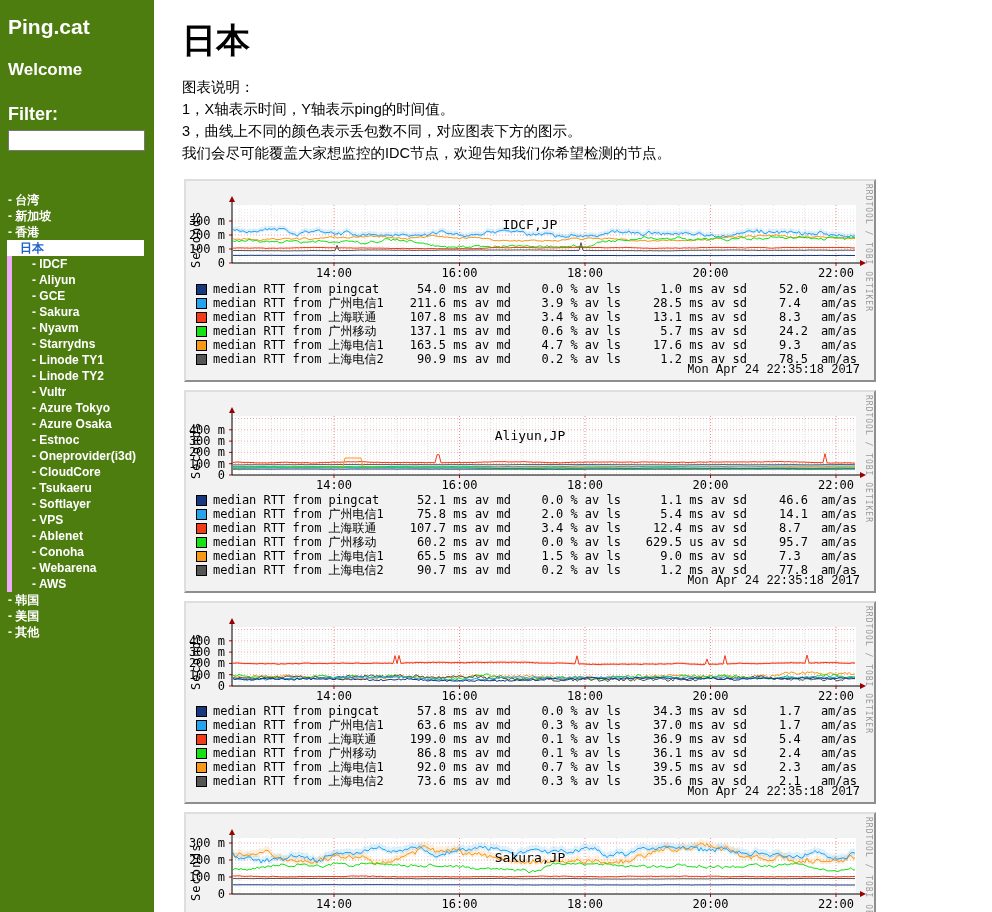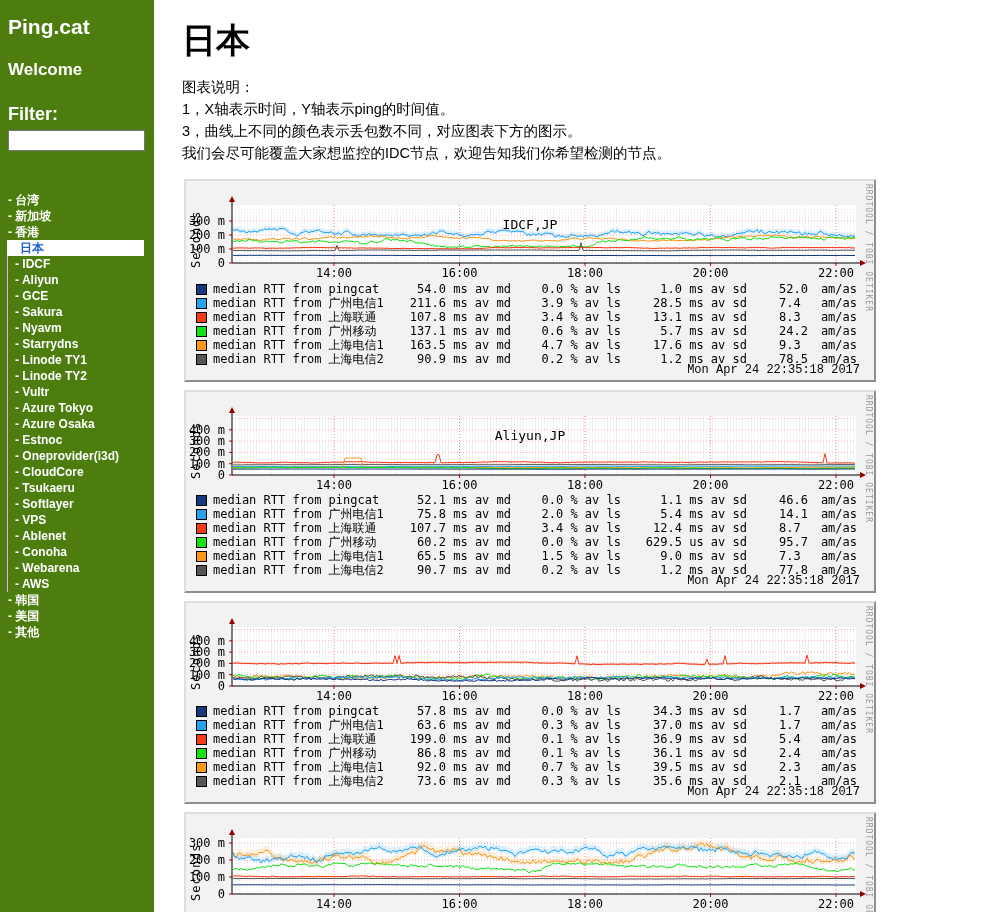--- a/index.html
+++ b/index.html
@@ -19,21 +19,21 @@
   .filter-input {
     margin-top:5px; width:137px; height:21px; border:1px solid #777;
     background:#fff; display:block; padding:0 3px; font-size:12px;
   }
   .nav { margin-top:41px; font-size:12px; font-weight:bold; }
   .nav-item { line-height:16px; color:#fff; cursor:pointer; white-space:nowrap; }
   .nav-item.selected {
     background:#fff; color:#1d5fcc; margin-left:-1px; margin-right:2px;
     padding-left:13px;
   }
-  .nav-sub { margin-left:-1px; border-left:1px solid #f0abfc; padding-left:7px; }
+  .nav-sub { margin-left:-1px; border-left:5px solid #f0abfc; padding-left:20px; }
   
   .main { margin-left:154px; padding-left:28px; }
   .page-title { font-size:34px; font-weight:bold; margin:20px 0 16px 0; line-height:40px; }
   .desc-line { font-size:14.5px; line-height:22px; }
   .tg-link { color:#663399; text-decoration:underline; cursor:pointer; }
   .graphs { margin-top:15px; }
   
   .graph-panel {
     position:relative; width:692px; height:203px; margin:0 0 8px 2px;
     background:#f2f2f2; border:2px solid; overflow:hidden;
@@ -604,19 +604,20 @@
           <polyline points="47,39.4 49,43.1 51,43.0 53,45.0 55,43.9 57,44.7 59,44.2 61,43.1 63,42.8 65,43.3 67,46.2 69,45.8 71,46.2 73,45.1 75,49.0 77,46.1 79,47.4 81,44.3 83,47.9 85,45.8 87,44.8 89,44.1 91,45.4 93,43.8 95,43.5 97,46.9 99,45.0 101,44.7 103,43.0 105,40.3 107,42.2 109,42.5 111,43.1 113,41.1 115,42.5 117,42.6 119,44.4 121,42.3 123,45.2 125,46.5 127,43.6 129,47.1 131,47.9 133,45.9 135,47.6 137,45.6 139,41.8 141,42.0 143,41.3 145,41.5 147,40.5 149,39.9 151,38.6 153,39.9 155,39.0 157,40.0 159,38.6 161,38.4 163,38.8 165,38.6 167,40.9 169,39.5 171,38.4 173,39.1 175,39.3 177,37.4 179,35.7 181,36.9 183,36.2 185,33.8 187,34.5 189,34.4 191,34.3 193,32.4 195,34.0 197,35.3 199,35.5 201,37.5 203,36.9 205,38.5 207,36.6 209,37.2 211,37.8 213,36.3 215,36.5 217,37.3 219,35.0 221,35.5 223,34.4 225,32.9 227,33.3 229,33.4 231,34.6 233,32.6 235,33.1 237,35.4 239,37.2 241,37.0 243,39.1 245,40.2 247,40.9 249,42.7 251,43.0 253,41.6 255,40.9 257,40.1 259,41.1 261,37.1 263,39.7 265,37.8 267,37.9 269,37.1 271,37.3 273,34.7 275,35.5 277,34.2 279,36.5 281,36.7 283,34.8 285,36.3 287,34.7 289,33.6 291,34.7 293,32.5 295,32.5 297,33.9 299,32.2 301,34.9 303,36.4 305,33.2 307,34.3 309,34.2 311,33.9 313,35.3 315,36.8 317,36.2 319,36.4 321,36.7 323,37.7 325,38.6 327,39.6 329,42.5 331,40.2 333,38.4 335,37.3 337,39.1 339,38.4 341,36.9 343,36.5 345,35.5 347,35.6 349,35.0 351,35.2 353,35.7 355,37.2 357,37.6 359,36.0 361,39.1 363,38.8 365,37.3 367,36.6 369,36.1 371,37.0 373,37.6 375,35.1 377,36.5 379,37.7 381,39.3 383,38.7 385,38.2 387,39.1 389,35.7 391,36.3 393,37.8 395,34.7 397,34.6 399,33.3 401,33.2 403,35.6 405,34.1 407,35.1 409,33.5 411,36.3 413,36.1 415,39.0 417,41.4 419,41.1 421,43.7 423,41.4 425,41.2 427,41.9 429,40.1 431,37.8 433,39.3 435,38.2 437,38.8 439,42.1 441,41.1 443,40.0 445,37.6 447,38.2 449,37.1 451,35.1 453,34.3 455,34.3 457,33.3 459,34.0 461,35.2 463,35.5 465,34.9 467,33.8 469,35.7 471,35.1 473,33.3 475,34.1 477,32.5 479,32.0 481,33.7 483,32.4 485,33.0 487,33.0 489,34.1 491,34.4 493,32.9 495,34.4 497,32.2 499,33.9 501,35.2 503,34.1 505,32.4 507,32.9 509,33.4 511,33.0 513,37.0 515,33.5 517,36.8 519,35.4 521,37.0 523,34.7 525,36.2 527,35.4 529,38.0 531,34.1 533,34.8 535,32.5 537,34.3 539,34.8 541,34.8 543,37.0 545,38.4 547,36.8 549,38.7 551,39.0 553,36.8 555,39.1 557,38.9 559,39.3 561,39.7 563,41.2 565,42.1 567,39.7 569,36.8 571,37.9 573,40.0 575,39.2 577,39.3 579,40.1 581,40.1 583,42.1 585,42.1 587,40.6 589,40.1 591,39.3 593,39.8 595,41.4 597,42.4 599,43.0 601,42.6 603,41.4 605,42.3 607,43.9 609,42.9 611,41.3 613,42.9 615,44.0 617,43.7 619,40.1 621,41.0 623,40.0 625,39.0 627,38.7 629,36.4 631,38.7 633,37.7 635,39.4 637,39.8 639,40.5 641,42.8 643,43.7 645,43.6 647,45.6 649,43.4 651,45.2 653,44.7 655,44.4 657,43.8 659,44.5 661,44.4 663,41.0 665,39.0 667,38.4 669,39.3" fill="none" stroke="#23a3f0" stroke-width="1"></polyline>
           <polyline points="47,55.8 49,54.5 51,54.8 53,55.8 55,54.6 57,55.5 59,55.3 61,56.3 63,55.1 65,55.5 67,54.1 69,55.1 71,53.1 73,54.4 75,53.0 77,52.8 79,53.7 81,52.2 83,51.9 85,53.0 87,50.8 89,51.9 91,51.4 93,51.9 95,50.0 97,50.3 99,50.8 101,51.9 103,52.6 105,52.1 107,52.7 109,52.3 111,50.0 113,50.3 115,50.6 117,50.1 119,50.0 121,50.8 123,52.2 125,51.9 127,52.1 129,51.6 131,50.8 133,52.0 135,52.7 137,53.5 139,52.3 141,51.4 143,50.3 145,51.4 147,48.7 149,49.4 151,48.9 153,49.8 155,49.1 157,49.6 159,49.4 161,50.9 163,52.3 165,52.0 167,52.7 169,51.2 171,50.7 173,50.9 175,49.0 177,49.4 179,49.8 181,49.8 183,49.1 185,49.1 187,49.6 189,50.6 191,49.3 193,49.4 195,50.1 197,49.9 199,51.0 201,49.8 203,51.0 205,50.1 207,51.3 209,50.6 211,51.2 213,49.8 215,51.9 217,51.6 219,51.4 221,53.0 223,52.4 225,50.5 227,51.6 229,51.0 231,52.1 233,52.6 235,51.6 237,52.9 239,52.9 241,52.4 243,50.2 245,50.3 247,51.5 249,52.0 251,52.4 253,52.4 255,52.7 257,52.5 259,51.7 261,52.6 263,51.9 265,51.5 267,53.3 269,52.1 271,51.5 273,53.2 275,53.0 277,51.5 279,53.4 281,53.0 283,53.2 285,55.0 287,53.8 289,55.1 291,55.3 293,55.1 295,54.2 297,54.8 299,54.6 301,54.0 303,53.9 305,55.4 307,54.6 309,55.0 311,54.3 313,55.5 315,54.3 317,55.4 319,55.8 321,54.8 323,55.3 325,55.5 327,55.5 329,57.3 331,55.5 333,55.8 335,56.2 337,55.0 339,55.7 341,57.0 343,58.8 345,57.7 347,56.4 349,57.8 351,56.7 353,56.2 355,56.7 357,54.1 359,53.1 361,51.9 363,51.8 365,51.3 367,48.7 369,50.1 371,49.7 373,49.2 375,50.1 377,50.5 379,50.8 381,49.3 383,49.5 385,50.2 387,49.4 389,50.2 391,49.8 393,48.9 395,49.2 397,50.3 399,51.3 401,49.9 403,50.0 405,49.9 407,50.0 409,49.7 411,49.1 413,50.7 415,50.0 417,51.2 419,49.2 421,50.1 423,49.9 425,50.3 427,51.4 429,50.7 431,51.7 433,51.9 435,51.6 437,51.6 439,53.2 441,52.6 443,52.4 445,51.2 447,52.2 449,52.1 451,52.5 453,51.8 455,51.9 457,51.1 459,51.5 461,53.4 463,53.2 465,53.2 467,51.4 469,52.3 471,53.3 473,52.7 475,51.7 477,52.7 479,52.8 481,54.1 483,53.4 485,53.4 487,52.8 489,51.9 491,50.3 493,50.0 495,51.0 497,51.2 499,50.7 501,52.4 503,52.7 505,52.6 507,53.1 509,52.7 511,53.7 513,51.0 515,52.3 517,53.2 519,53.6 521,54.4 523,52.3 525,52.5 527,53.6 529,53.1 531,51.7 533,51.8 535,53.5 537,54.4 539,52.3 541,52.7 543,53.2 545,53.2 547,51.6 549,53.5 551,52.8 553,53.1 555,53.1 557,53.3 559,52.7 561,51.8 563,50.8 565,50.5 567,50.4 569,49.9 571,49.9 573,51.5 575,52.4 577,52.4 579,51.5 581,52.6 583,51.2 585,52.2 587,53.2 589,52.9 591,52.0 593,50.4 595,51.0 597,50.5 599,49.8 601,51.0 603,50.6 605,49.7 607,50.2 609,49.0 611,49.6 613,50.2 615,50.2 617,50.2 619,51.5 621,52.0 623,53.1 625,53.0 627,54.0 629,54.3 631,54.3 633,55.4 635,55.6 637,54.8 639,55.6 641,56.9 643,56.9 645,56.9 647,56.8 649,56.5 651,57.5 653,57.2 655,55.9 657,56.0 659,55.6 661,55.4 663,55.1 665,53.7 667,55.9 669,56.1" fill="none" stroke="#15e215" stroke-width="1"></polyline>
           <polyline points="47,61.9 49,62.0 51,61.9 53,61.8 55,62.0 57,62.3 59,62.4 61,62.3 63,62.2 65,62.0 67,62.4 69,62.4 71,62.3 73,62.4 75,62.7 77,62.5 79,62.7 81,62.8 83,62.8 85,62.4 87,62.2 89,62.5 91,62.5 93,62.8 95,62.8 97,62.8 99,62.7 101,63.0 103,62.8 105,62.7 107,62.8 109,62.8 111,62.8 113,62.4 115,62.5 117,62.5 119,62.4 121,62.5 123,62.6 125,62.4 127,62.7 129,62.6 131,62.4 133,62.3 135,62.6 137,62.4 139,62.5 141,62.5 143,62.4 145,62.5 147,62.5 149,62.5 151,62.6 153,62.5 155,62.6 157,62.6 159,62.5 161,62.3 163,62.2 165,62.0 167,61.9 169,62.0 171,62.1 173,62.2 175,61.9 177,62.0 179,62.0 181,62.0 183,62.5 185,62.3 187,62.0 189,62.3 191,62.6 193,62.4 195,62.3 197,62.6 199,62.7 201,62.9 203,62.7 205,62.9 207,62.5 209,62.5 211,62.9 213,62.9 215,62.8 217,63.0 219,62.7 221,62.8 223,62.8 225,62.8 227,62.7 229,62.9 231,62.7 233,62.8 235,62.7 237,62.7 239,62.4 241,62.7 243,62.5 245,62.6 247,62.4 249,62.7 251,62.7 253,62.5 255,62.7 257,62.9 259,62.5 261,62.7 263,62.8 265,63.0 267,62.7 269,62.9 271,62.8 273,62.8 275,62.7 277,62.9 279,62.8 281,62.8 283,62.9 285,62.8 287,62.5 289,62.7 291,62.6 293,62.8 295,62.4 297,62.7 299,62.4 301,62.7 303,62.5 305,62.5 307,62.4 309,62.7 311,62.6 313,62.9 315,62.5 317,62.8 319,63.0 321,62.8 323,62.6 325,62.6 327,62.9 329,62.8 331,62.7 333,62.6 335,62.5 337,62.5 339,62.3 341,62.4 343,62.3 345,62.4 347,62.5 349,62.3 351,62.4 353,62.2 355,62.0 357,62.0 359,62.2 361,62.2 363,62.4 365,62.5 367,62.3 369,62.1 371,62.2 373,62.5 375,62.2 377,62.1 379,62.0 381,62.3 383,62.3 385,62.4 387,62.7 389,62.9 391,62.7 393,62.6 395,62.8 397,62.4 399,62.3 401,62.5 403,62.5 405,62.4 407,62.6 409,62.6 411,62.7 413,62.9 415,62.9 417,62.9 419,62.7 421,62.7 423,62.7 425,62.7 427,62.7 429,62.8 431,62.8 433,62.6 435,62.5 437,62.3 439,62.4 441,62.2 443,62.1 445,62.2 447,62.2 449,62.3 451,62.3 453,62.3 455,62.4 457,62.3 459,62.3 461,62.3 463,62.3 465,62.1 467,62.4 469,62.4 471,62.6 473,62.3 475,62.3 477,62.2 479,62.3 481,62.3 483,62.3 485,62.2 487,62.1 489,62.4 491,62.3 493,62.5 495,62.3 497,62.1 499,61.9 501,62.1 503,62.4 505,62.3 507,62.4 509,62.3 511,62.3 513,62.4 515,62.6 517,62.7 519,62.5 521,62.3 523,62.1 525,62.1 527,62.2 529,62.2 531,62.2 533,62.2 535,62.5 537,62.6 539,62.7 541,62.6 543,62.9 545,62.8 547,62.6 549,62.6 551,62.7 553,62.4 555,62.5 557,62.6 559,62.3 561,62.3 563,62.5 565,62.6 567,62.5 569,62.9 571,62.8 573,62.8 575,62.6 577,62.6 579,62.9 581,62.9 583,62.8 585,62.7 587,62.8 589,63.0 591,62.6 593,62.7 595,62.7 597,62.8 599,62.8 601,62.8 603,62.5 605,62.6 607,62.6 609,62.7 611,62.6 613,62.7 615,62.9 617,62.5 619,62.5 621,62.7 623,62.6 625,62.8 627,62.6 629,62.4 631,62.5 633,62.5 635,62.4 637,62.2 639,62.4 641,62.4 643,62.5 645,62.7 647,62.7 649,63.0 651,62.9 653,62.8 655,62.8 657,62.6 659,62.6 661,62.6 663,62.8 665,62.4 667,62.5 669,62.4" fill="none" stroke="#f33b17" stroke-width="1"></polyline>
           <polyline points="47,64.7 49,64.5 51,64.7 53,64.6 55,64.6 57,64.5 59,64.5 61,64.5 63,64.6 65,64.6 67,64.7 69,64.6 71,64.5 73,64.5 75,64.5 77,64.6 79,64.7 81,64.6 83,64.5 85,64.5 87,64.5 89,64.5 91,64.4 93,64.5 95,64.5 97,64.4 99,64.4 101,64.4 103,64.4 105,64.4 107,64.4 109,64.4 111,64.4 113,64.4 115,64.4 117,64.4 119,64.4 121,64.5 123,64.5 125,64.5 127,64.5 129,64.5 131,64.4 133,64.4 135,64.4 137,64.4 139,64.5 141,64.5 143,64.5 145,64.5 147,64.5 149,64.6 151,64.6 153,64.4 155,64.4 157,64.4 159,64.3 161,64.4 163,64.4 165,64.5 167,64.3 169,64.3 171,64.4 173,64.4 175,64.5 177,64.4 179,64.4 181,64.4 183,64.3 185,64.4 187,64.5 189,64.3 191,64.4 193,64.3 195,64.4 197,64.4 199,64.6 201,64.5 203,64.6 205,64.5 207,64.5 209,64.7 211,64.6 213,64.6 215,64.6 217,64.6 219,64.7 221,64.6 223,64.6 225,64.6 227,64.6 229,64.8 231,64.8 233,64.8 235,64.7 237,64.7 239,64.7 241,64.7 243,64.7 245,64.6 247,64.7 249,64.6 251,64.7 253,64.7 255,64.7 257,64.6 259,64.5 261,64.6 263,64.6 265,64.6 267,64.6 269,64.7 271,64.7 273,64.7 275,64.8 277,64.6 279,64.7 281,64.6 283,64.7 285,64.7 287,64.6 289,64.6 291,64.6 293,64.5 295,64.6 297,64.5 299,64.6 301,64.6 303,64.5 305,64.5 307,64.5 309,64.5 311,64.3 313,64.4 315,64.4 317,64.4 319,64.3 321,64.4 323,64.6 325,64.6 327,64.6 329,64.6 331,64.7 333,64.7 335,64.7 337,64.8 339,64.8 341,64.8 343,64.7 345,64.7 347,64.8 349,64.7 351,64.7 353,64.6 355,64.6 357,64.6 359,64.7 361,64.7 363,64.7 365,64.7 367,64.6 369,64.7 371,64.8 373,64.7 375,64.7 377,64.7 379,64.6 381,64.6 383,64.5 385,64.6 387,64.5 389,64.6 391,64.7 393,64.7 395,64.6 397,64.8 399,64.7 401,64.7 403,64.8 405,64.9 407,64.9 409,64.8 411,64.8 413,65.0 415,65.0 417,65.0 419,65.0 421,65.0 423,65.0 425,65.0 427,65.1 429,65.0 431,65.1 433,65.0 435,65.1 437,65.1 439,65.0 441,65.0 443,65.0 445,65.0 447,65.0 449,65.1 451,65.0 453,64.9 455,65.0 457,65.0 459,65.0 461,65.0 463,64.9 465,64.9 467,65.0 469,65.1 471,65.0 473,65.0 475,65.0 477,65.0 479,64.9 481,64.9 483,64.8 485,65.0 487,64.9 489,64.9 491,64.8 493,64.8 495,64.8 497,64.7 499,64.8 501,64.8 503,64.8 505,64.8 507,64.9 509,64.8 511,64.9 513,64.9 515,64.8 517,64.9 519,64.9 521,64.9 523,64.8 525,64.8 527,64.7 529,64.8 531,64.8 533,64.7 535,64.7 537,64.8 539,64.7 541,64.7 543,64.6 545,64.5 547,64.6 549,64.6 551,64.6 553,64.7 555,64.5 557,64.4 559,64.5 561,64.5 563,64.6 565,64.6 567,64.5 569,64.7 571,64.6 573,64.6 575,64.6 577,64.5 579,64.6 581,64.5 583,64.6 585,64.6 587,64.5 589,64.6 591,64.6 593,64.6 595,64.7 597,64.7 599,64.6 601,64.7 603,64.6 605,64.6 607,64.6 609,64.6 611,64.6 613,64.5 615,64.5 617,64.4 619,64.3 621,64.4 623,64.3 625,64.3 627,64.4 629,64.4 631,64.4 633,64.4 635,64.5 637,64.4 639,64.5 641,64.4 643,64.5 645,64.5 647,64.5 649,64.5 651,64.4 653,64.5 655,64.5 657,64.5 659,64.5 661,64.5 663,64.6 665,64.5 667,64.6 669,64.6" fill="none" stroke="#555555" stroke-width="1"></polyline>
           <polyline points="47,70.8 49,70.8 51,70.9 53,70.8 55,70.8 57,70.8 59,70.8 61,70.8 63,70.8 65,70.8 67,70.8 69,70.8 71,70.8 73,70.8 75,70.8 77,70.8 79,70.9 81,70.9 83,70.8 85,70.9 87,70.9 89,70.8 91,70.8 93,70.9 95,70.9 97,70.9 99,70.9 101,70.9 103,70.9 105,70.9 107,70.8 109,70.9 111,70.9 113,70.9 115,70.9 117,70.9 119,70.8 121,70.8 123,70.9 125,70.8 127,70.8 129,70.9 131,70.8 133,70.8 135,70.7 137,70.7 139,70.7 141,70.7 143,70.7 145,70.7 147,70.7 149,70.7 151,70.7 153,70.8 155,70.8 157,70.7 159,70.8 161,70.8 163,70.8 165,70.8 167,70.7 169,70.7 171,70.8 173,70.7 175,70.8 177,70.7 179,70.7 181,70.7 183,70.7 185,70.7 187,70.7 189,70.7 191,70.7 193,70.7 195,70.6 197,70.7 199,70.7 201,70.7 203,70.7 205,70.7 207,70.7 209,70.8 211,70.7 213,70.8 215,70.8 217,70.8 219,70.8 221,70.8 223,70.8 225,70.8 227,70.8 229,70.8 231,70.8 233,70.8 235,70.8 237,70.8 239,70.9 241,70.8 243,70.8 245,70.8 247,70.8 249,70.8 251,70.9 253,70.8 255,70.8 257,70.8 259,70.8 261,70.8 263,70.8 265,70.8 267,70.8 269,70.8 271,70.8 273,70.8 275,70.9 277,70.9 279,70.8 281,70.9 283,70.9 285,70.9 287,70.8 289,70.9 291,70.8 293,70.8 295,70.8 297,70.9 299,70.8 301,70.8 303,70.8 305,70.8 307,70.8 309,70.8 311,70.8 313,70.8 315,70.8 317,70.9 319,70.9 321,70.9 323,70.8 325,70.9 327,70.9 329,71.0 331,71.0 333,70.9 335,71.0 337,70.9 339,70.9 341,70.9 343,70.9 345,71.0 347,71.0 349,71.0 351,71.0 353,71.0 355,70.9 357,70.9 359,70.9 361,71.0 363,70.9 365,71.0 367,70.9 369,70.9 371,70.9 373,70.9 375,70.9 377,71.0 379,70.9 381,70.9 383,70.9 385,71.0 387,71.0 389,71.0 391,71.0 393,71.0 395,71.0 397,71.0 399,70.9 401,71.0 403,70.9 405,70.9 407,70.9 409,71.0 411,71.0 413,71.0 415,71.0 417,70.9 419,70.9 421,70.9 423,70.9 425,70.9 427,71.0 429,70.9 431,70.9 433,71.0 435,71.0 437,71.0 439,71.0 441,71.0 443,71.0 445,71.0 447,71.0 449,70.9 451,70.9 453,71.0 455,71.0 457,71.0 459,71.0 461,71.0 463,70.9 465,71.0 467,71.0 469,70.9 471,71.0 473,71.0 475,70.9 477,70.9 479,70.8 481,70.8 483,70.8 485,70.8 487,70.8 489,70.8 491,70.8 493,70.8 495,70.9 497,70.9 499,70.9 501,70.9 503,70.9 505,71.0 507,71.0 509,70.9 511,70.9 513,70.9 515,70.9 517,70.9 519,70.9 521,70.9 523,70.8 525,70.9 527,70.9 529,70.9 531,70.9 533,70.9 535,70.9 537,70.8 539,70.8 541,70.8 543,70.8 545,70.8 547,70.8 549,70.8 551,70.9 553,70.8 555,70.9 557,70.9 559,70.9 561,70.9 563,70.9 565,71.0 567,70.9 569,70.9 571,70.9 573,70.9 575,70.9 577,70.9 579,70.9 581,70.9 583,70.9 585,70.9 587,70.9 589,70.9 591,70.9 593,70.9 595,70.9 597,70.9 599,70.9 601,71.0 603,71.0 605,70.9 607,70.9 609,71.0 611,70.9 613,70.9 615,70.9 617,70.9 619,70.9 621,70.9 623,70.9 625,70.9 627,70.9 629,70.9 631,70.9 633,70.9 635,70.9 637,70.9 639,71.0 641,70.9 643,70.9 645,71.0 647,71.0 649,71.0 651,71.0 653,71.0 655,71.0 657,71.0 659,71.0 661,71.0 663,71.0 665,71.0 667,71.0 669,71.0" fill="none" stroke="#17387e" stroke-width="1"></polyline>
           <line x1="46" y1="80" x2="674" y2="80" stroke="#000"></line>
           <line x1="46" y1="80" x2="46" y2="21" stroke="#000"></line>
           <polygon points="43,21 49,21 46,15" fill="#990000"></polygon>
           <polygon points="674,77 674,83 680,80" fill="#990000"></polygon>
         </svg>
+    <div class="g-title">Sakura,JP</div>
     <div class="g-ylabel">Seconds</div>
     <div class="g-credit">RRDTOOL / TOBI OETIKER</div>
     <div class="g-legend"></div>
     <div class="g-footer"></div>
   </div>
 </div>
 </main>
 
 </body></html>

